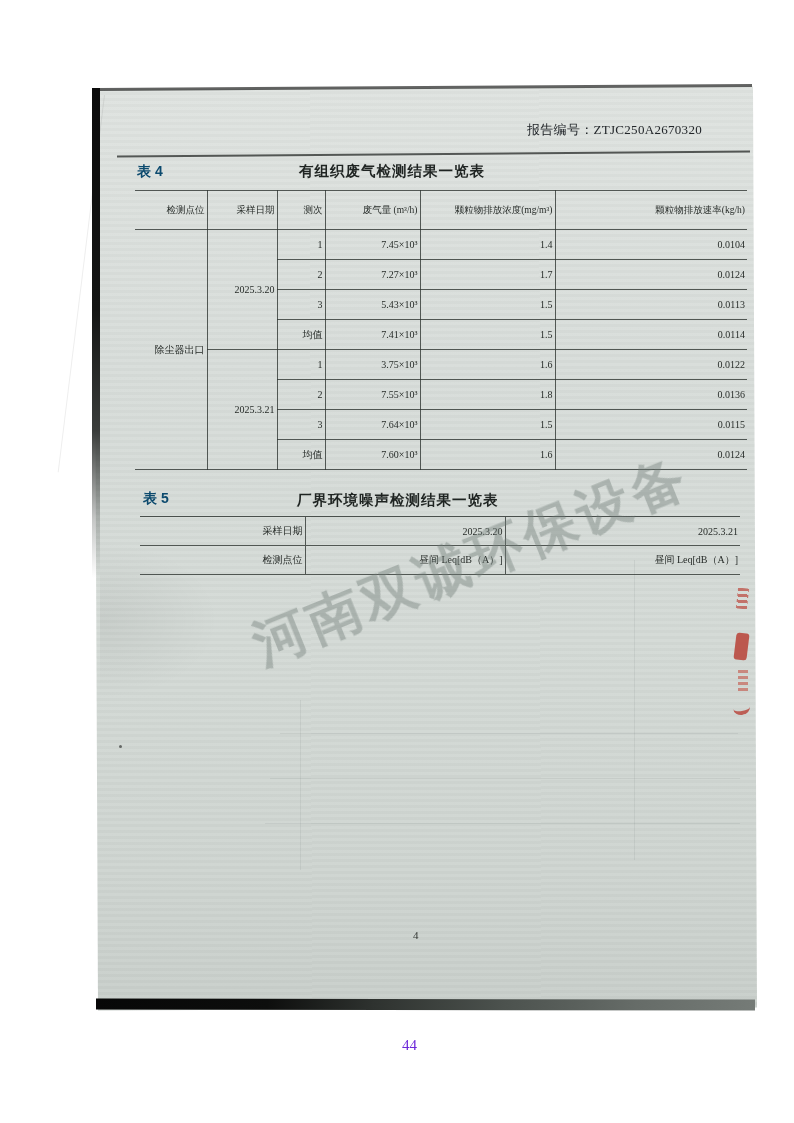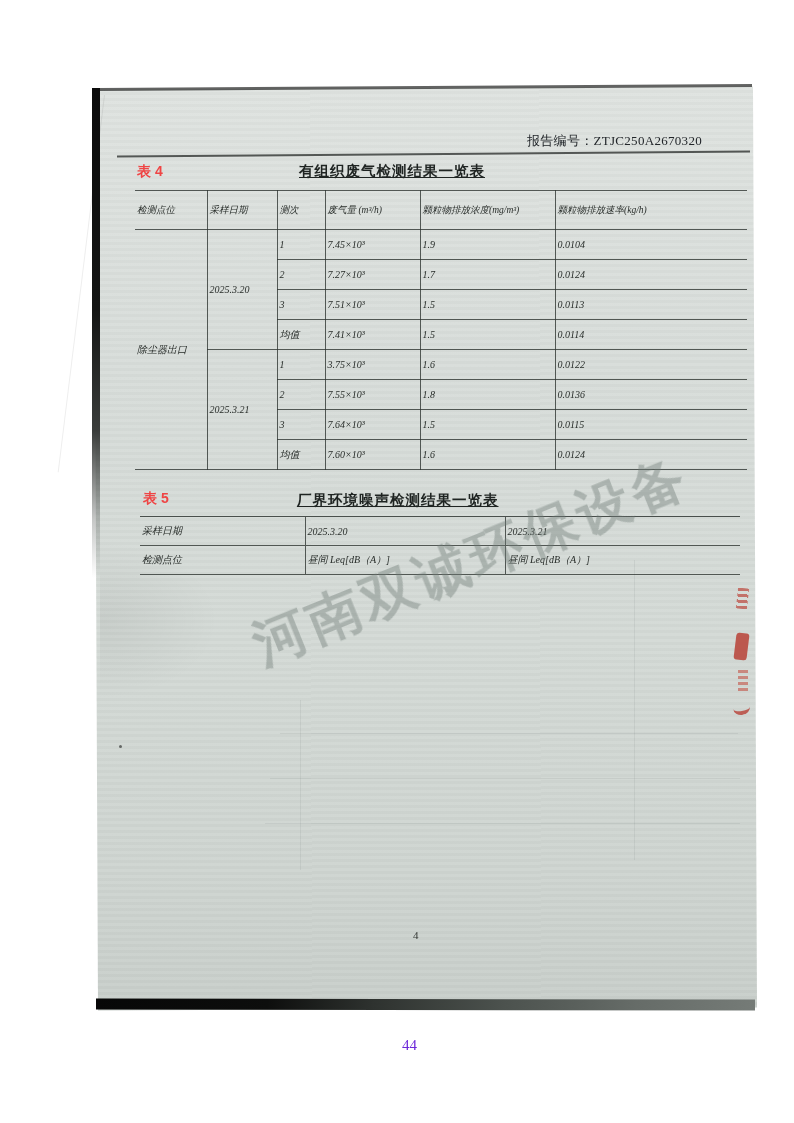--- a/index.html
+++ b/index.html
@@ -30,40 +30,40 @@
 
   
   .ghost{position:absolute;background:rgba(80,92,86,.09);z-index:2;}
   .gv1{left:300px;top:700px;width:1px;height:170px;}
   .gv2{left:634px;top:560px;width:1px;height:300px;}
   .gh1{left:280px;top:733px;width:458px;height:1px;}
   .gh2{left:270px;top:778px;width:470px;height:1px;}
   .gh3{left:265px;top:823px;width:475px;height:1px;}
 
   
-  .report-no{position:absolute;left:527px;top:132px;font-size:13px;letter-spacing:.3px;
+  .report-no{position:absolute;left:527px;top:121px;font-size:13px;letter-spacing:.3px;
              color:#22262a;z-index:2;white-space:nowrap;}
   .header-rule{position:absolute;left:117px;top:153px;width:633px;height:2px;background:#3b3e3c;
              transform:rotate(-0.45deg);z-index:2;opacity:.85;}
 
   
   .tbl-label{position:absolute;font-family:"Liberation Sans",sans-serif;font-weight:bold;
-             font-size:14px;color:#ef4444;z-index:2;}
+             font-size:14px;color:#0c4a6e;z-index:2;}
   .tbl-title{position:absolute;font-family:"Liberation Sans",sans-serif;font-weight:bold;
-             font-size:14.5px;letter-spacing:1px;color:#1f2422;z-index:2;white-space:nowrap;text-decoration:underline;}
+             font-size:14.5px;letter-spacing:1px;color:#1f2422;z-index:2;white-space:nowrap;}
   #t4-label{left:137px;top:163px;}
   #t4-title{left:299px;top:162px;}
   #t5-label{left:143px;top:490px;text-align:center;}
   #t5-title{left:297px;top:491px;}
 
   
   table{border-collapse:collapse;table-layout:fixed;position:absolute;z-index:2;
         font-family:"Liberation Serif",serif;color:#272c29;}
-  td,th{text-align:left;vertical-align:middle;font-weight:normal;overflow:hidden;
-        padding:0 2px;font-style:italic;}
+  td,th{text-align:right;vertical-align:middle;font-weight:normal;overflow:hidden;
+        padding:0 2px;}
   #table4{left:135px;top:190px;width:612px;font-size:10px;}
   #table4 th{height:38px;font-size:9.5px;}
   #table4 td{height:29px;}
   #table4 td,#table4 th{border:1px solid rgba(48,54,50,.8);}
   #table4 th:first-child, #table4 td[data-name="monitoring-point-cell"]{border-left:none;}
   #table4 th:last-child, #table4 td[data-name="dust-rate-cell"]{border-right:none;}
   #table5{left:140px;top:516px;width:600px;font-size:10px;}
   #table5 td,#table5 th{height:28px;border-bottom:1px solid rgba(48,54,50,.8);}
   #table5 tr:first-child td,#table5 tr:first-child th{border-top:1.5px solid rgba(48,54,50,.85);}
   #table5 tr > *:nth-child(2),#table5 tr > *:nth-child(3){border-left:1px solid rgba(48,54,50,.8);}
@@ -133,32 +133,32 @@
         <th data-name="table4-column-header">颗粒物排放浓度(mg/m³)</th>
         <th data-name="table4-column-header">颗粒物排放速率(kg/h)</th>
       </tr>
   </thead>
   <tbody data-name="table4-body">
       <tr data-name="table4-row">
         <td rowspan="8" data-name="monitoring-point-cell">除尘器出口</td>
         <td rowspan="4" data-name="sample-date-cell">2025.3.20</td>
         <td data-name="measure-no-cell">1</td>
         <td data-name="gas-flow-cell">7.45×10³</td>
-        <td data-name="dust-conc-cell">1.9</td>
+        <td data-name="dust-conc-cell">1.4</td>
         <td data-name="dust-rate-cell">0.0104</td>
       </tr>
       <tr data-name="table4-row">
         <td data-name="measure-no-cell">2</td>
         <td data-name="gas-flow-cell">7.27×10³</td>
         <td data-name="dust-conc-cell">1.7</td>
         <td data-name="dust-rate-cell">0.0124</td>
       </tr>
       <tr data-name="table4-row">
         <td data-name="measure-no-cell">3</td>
-        <td data-name="gas-flow-cell">7.51×10³</td>
+        <td data-name="gas-flow-cell">5.43×10³</td>
         <td data-name="dust-conc-cell">1.5</td>
         <td data-name="dust-rate-cell">0.0113</td>
       </tr>
       <tr data-name="table4-row">
         <td data-name="measure-no-cell">均值</td>
         <td data-name="gas-flow-cell">7.41×10³</td>
         <td data-name="dust-conc-cell">1.5</td>
         <td data-name="dust-rate-cell">0.0114</td>
       </tr>
       <tr data-name="table4-row">

